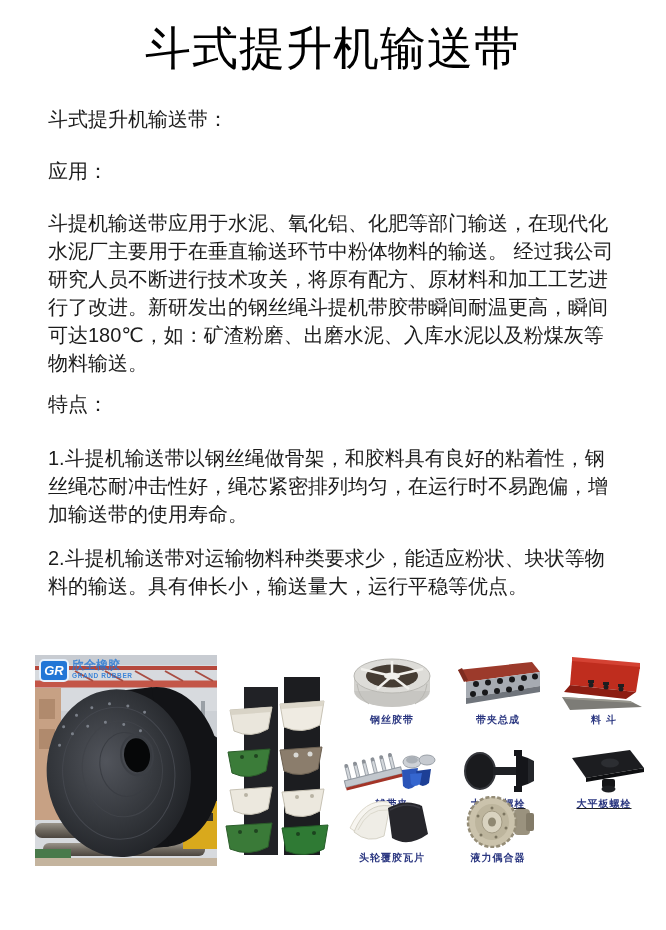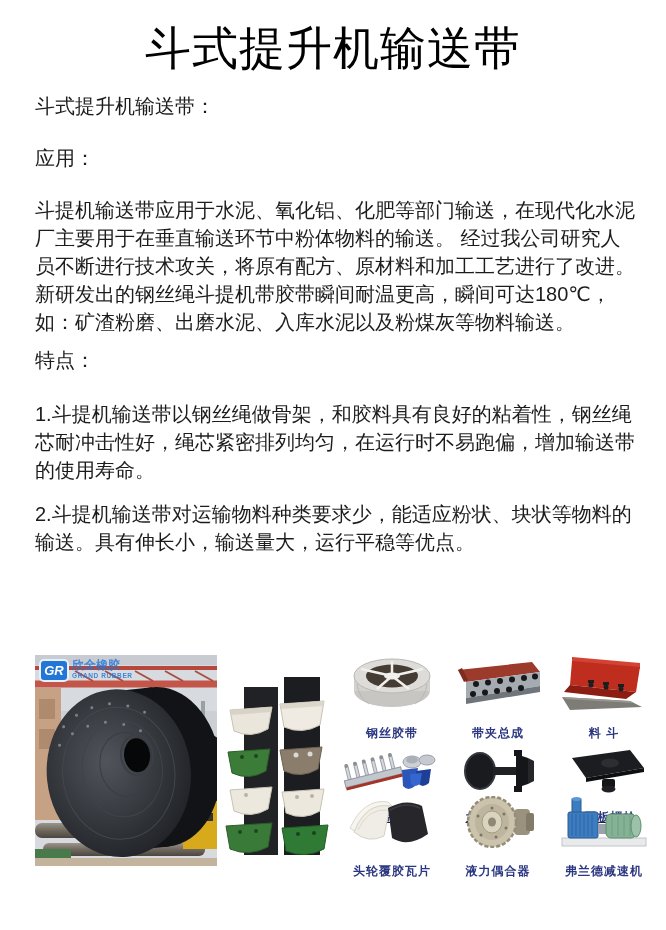--- a/index.html
+++ b/index.html
@@ -10,21 +10,21 @@
   }
   .page-title{
     margin:18px 0 0;text-align:center;
     font-size:46px;font-weight:400;color:#000;letter-spacing:1px;
   }
   .content{
     position:absolute;left:35px;top:92px;width:600px;
     font-size:20px;line-height:28px;color:#1c1c1c;
     word-break:break-all;text-align:left;
   }
-  .content p{margin:0;}
+  .content p{margin:13px;}
   .mt-sm{margin-top:10px !important;}
   .mt-md{margin-top:24px !important;}
   .mt-lg{margin-top:26px !important;}
   .mt-xs{margin-top:16px !important;}
   .gallery{position:absolute;left:0;top:648px;width:666px;height:282px;}
   .photo-left{position:absolute;left:35px;top:7px;width:182px;height:211px;border-radius:16px;}
   .photo-left svg{display:block;}
   .logo-overlay{position:absolute;left:4px;top:4px;display:flex;gap:3px;align-items:flex-start;}
   .logo-badge{
     width:30px;height:23px;background:#2276d6;border-radius:5px;
@@ -32,21 +32,21 @@
     display:flex;align-items:center;justify-content:center;
     border:2px solid #e8f1fb;box-sizing:border-box;
   }
   .logo-texts{display:flex;flex-direction:column;line-height:1;}
   .logo-cn{color:#2276d6;font-size:12px;font-weight:700;opacity:.8;}
   .logo-en{color:#2276d6;font-size:6.5px;font-weight:700;letter-spacing:.6px;margin-top:2px;opacity:.85;}
   .photo-mid{position:absolute;left:222px;top:13px;width:110px;height:198px;}
   .cell{position:absolute;width:104px;display:flex;flex-direction:column;align-items:center;}
   .cell .imgbox{display:flex;align-items:flex-end;justify-content:center;}
   .part-label{
-    margin-top:15px;font-size:12px;font-weight:700;color:#2b3781;letter-spacing:1px;
+    margin-top:3px;font-size:10px;font-weight:700;color:#2b3781;letter-spacing:1px;
     white-space:nowrap;
   }
   .c1{left:340px;} .c2{left:446px;} .c3{left:552px;}
   .r1{top:6px;} .r2{top:100px;text-decoration:underline;} .r3{top:148px;}
 </style>
 </head>
 <body>
 
 <h1 class="page-title">斗式提升机输送带</h1>
 
@@ -333,30 +333,14 @@
             <circle cx="54" cy="32" r="1.5"></circle>
           <circle cx="44" cy="41" r="1.5"></circle>
             <circle cx="29" cy="39" r="1.5"></circle>
             <circle cx="26" cy="20" r="1.5"></circle>
         </g>
       </svg>
     </div>
     <div class="part-label">液力偶合器</div>
   </div>
 
-  <div class="cell c3 r3">
-    <div class="imgbox">
-      <svg width="100" height="52" viewBox="0 0 100 52">
-        <rect x="8" y="42" width="84" height="8" fill="#e9eaec" stroke="#c2c4c8" stroke-width="1"></rect>
-        <rect x="18" y="3" width="9" height="16" fill="#3c7cc0" stroke="#2a5a8f" stroke-width="1"></rect>
-        <ellipse cx="22.5" cy="3" rx="4.5" ry="2" fill="#5b97d4"></ellipse>
-        <rect x="14" y="16" width="30" height="26" rx="2" fill="#3c7cc0" stroke="#2a5a8f" stroke-width="1"></rect>
-        <path d="M18,18 V40 M22,18 V40 M26,18 V40 M30,18 V40 M34,18 V40 M38,18 V40" stroke="#2f66a3" stroke-width="1"></path>
-        <rect x="44" y="28" width="8" height="10" fill="#9aa2ab"></rect>
-        <rect x="52" y="18" width="30" height="24" rx="5" fill="#85b294" stroke="#5d8e70" stroke-width="1"></rect>
-        <path d="M58,20 V40 M64,20 V40 M70,20 V40 M76,20 V40" stroke="#6d9e80" stroke-width="1"></path>
-        <ellipse cx="82" cy="30" rx="5" ry="11" fill="#9cc3a9" stroke="#5d8e70" stroke-width="1"></ellipse>
-      </svg>
-    </div>
-    <div class="part-label">弗兰德减速机</div>
-  </div>
 
 </div>
 
 </body></html>

